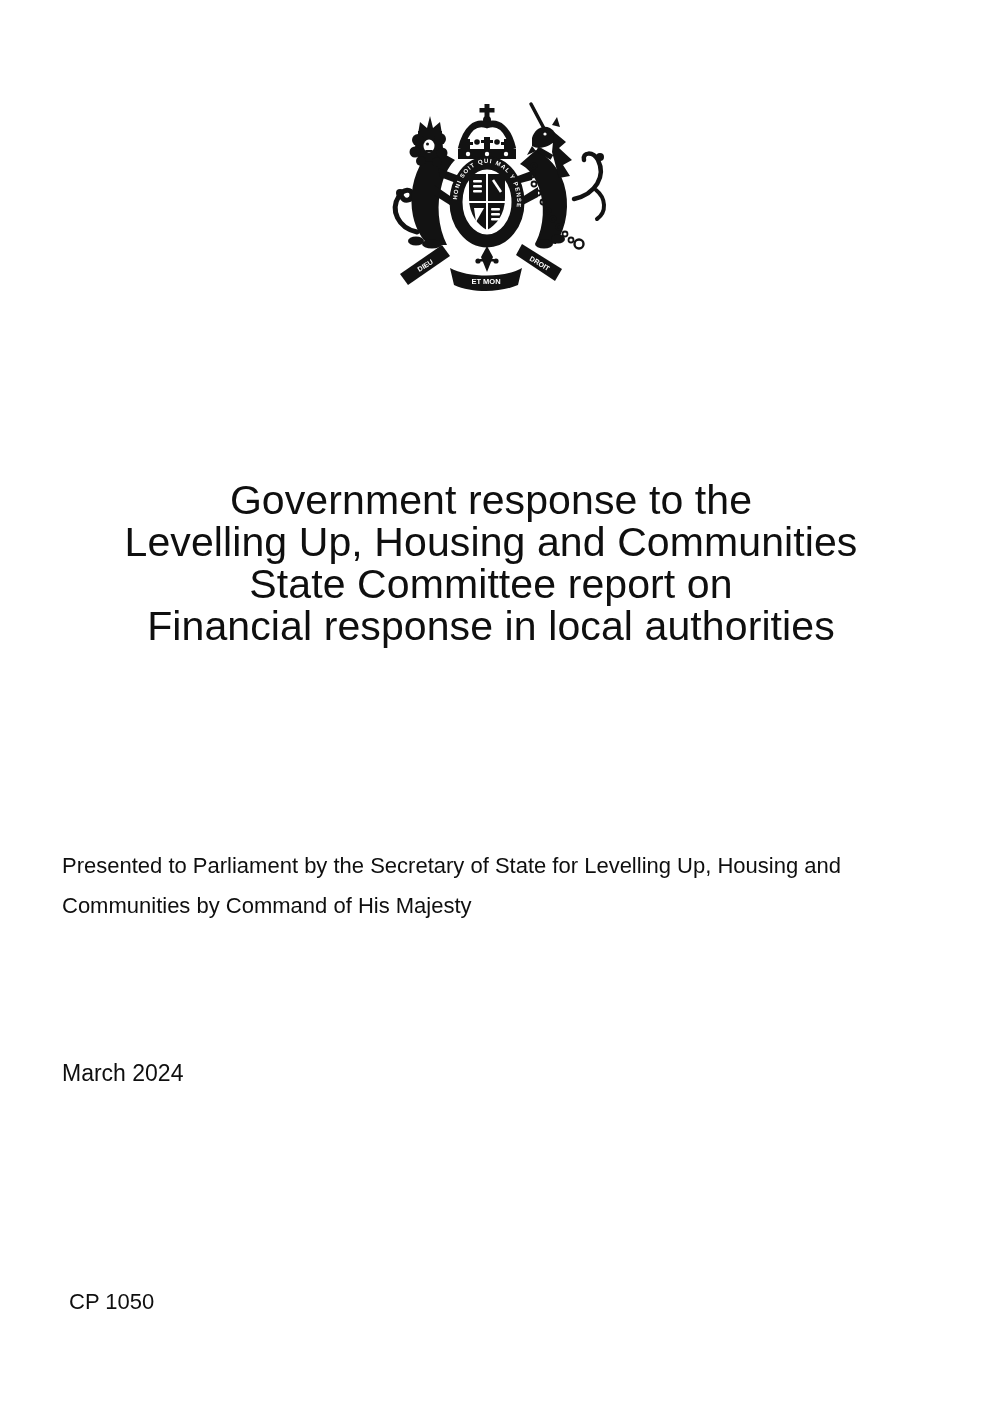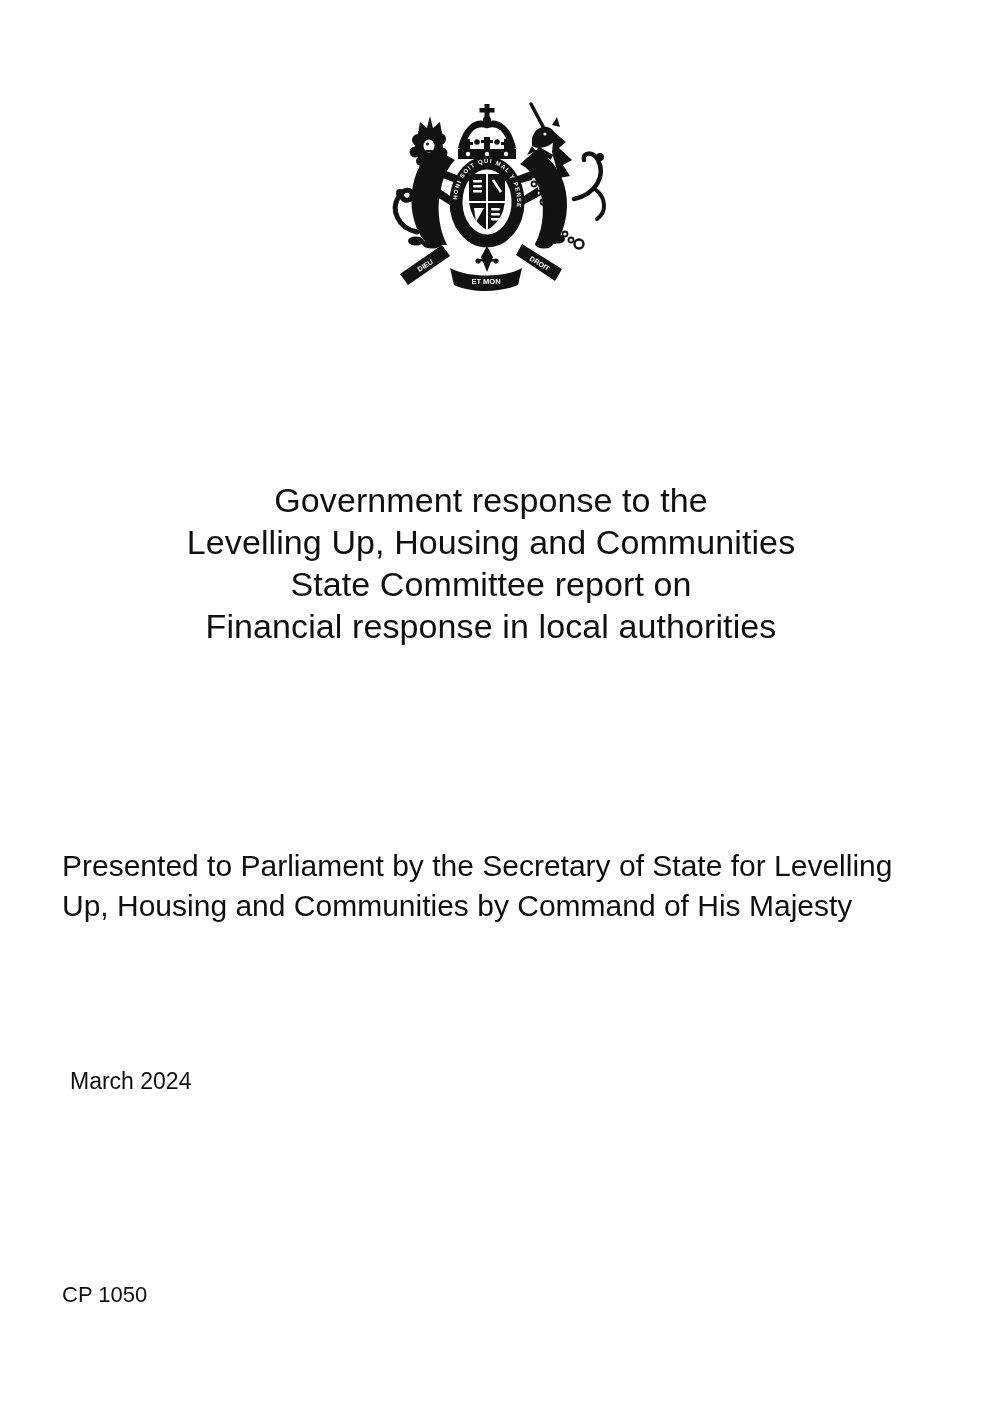--- a/index.html
+++ b/index.html
@@ -13,40 +13,40 @@
   }
   .crest{
     position:absolute;
     top:94px;left:384px;
     width:228px;height:207px;
   }
   .title{
     position:absolute;
     top:479px;left:0;width:982px;
     text-align:center;
-    font-size:34px;line-height:42px;
+    font-size:41px;line-height:42px;
     letter-spacing:0.1px;
   }
   .presented{
     position:absolute;
     top:846px;left:62px;width:862px;
-    font-size:30px;line-height:40px;
+    font-size:22px;line-height:40px;
     margin:0;
   }
   .date{
     position:absolute;
     top:1059px;left:62px;
     font-size:23px;line-height:28px;
-    margin:8px;
+    margin:0;
   }
   .cp{
     position:absolute;
     top:1281px;left:62px;
     font-size:22px;line-height:27px;
-    margin:0;
+    margin:7px;
   }
   .emblem-text{
     font-family:"Liberation Sans", sans-serif;
     font-weight:bold;
     fill:#ffffff;
   }
 </style>
 </head>
 <body>
 

